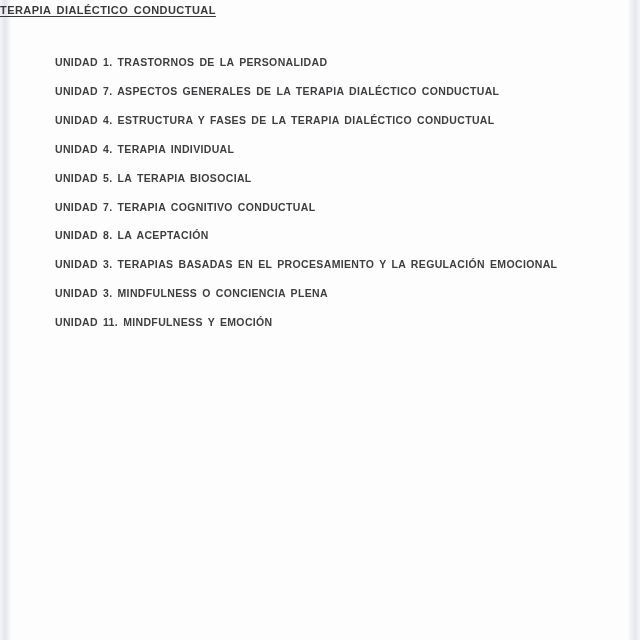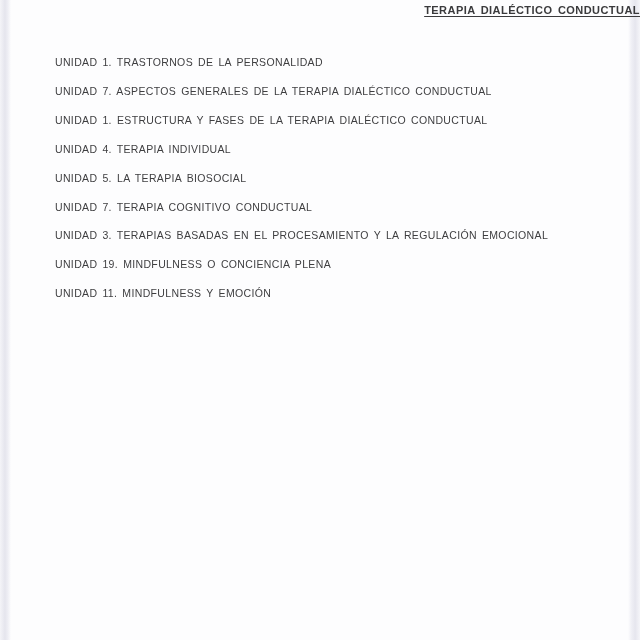--- a/index.html
+++ b/index.html
@@ -25,34 +25,35 @@
     position: absolute;
     right: 0; top: 0; bottom: 0;
     width: 12px;
     background: linear-gradient(to left, #f5f5f9 0%, #e6e6ee 40%, #efeff5 70%, #fdfdfe 100%);
   }
   .doc-title {
     position: absolute;
     top: 4px;
     left: 0;
     width: 100%;
-    text-align: right;
+    text-align: left;
     font-size: 11px;
     font-weight: bold;
     letter-spacing: 0.45px;
     word-spacing: 2px;
     color: #3a3a3c;
     text-decoration: underline;
     text-underline-offset: 2px;
   }
   .units {
     position: absolute;
     left: 55px;
     top: 48px;
     right: 3px;
+    font-weight: bold;
   }
   .unit-item {
     font-size: 10.5px;
     line-height: 28.9px;
     letter-spacing: 0.35px;
     word-spacing: 1.8px;
     color: #3e3e40;
     white-space: nowrap;
   }
 </style>
@@ -61,21 +62,22 @@
 
 <div class="page">
   <div class="edge-left"></div>
   <div class="edge-right"></div>
 
   <div class="doc-title">TERAPIA DIALÉCTICO CONDUCTUAL</div>
 
   <div class="units">
     <div class="unit-item">UNIDAD 1. TRASTORNOS DE LA PERSONALIDAD</div>
     <div class="unit-item">UNIDAD 7. ASPECTOS GENERALES DE LA TERAPIA DIALÉCTICO CONDUCTUAL</div>
-    <div class="unit-item">UNIDAD 1. ESTRUCTURA Y FASES DE LA TERAPIA DIALÉCTICO CONDUCTUAL</div>
+    <div class="unit-item">UNIDAD 4. ESTRUCTURA Y FASES DE LA TERAPIA DIALÉCTICO CONDUCTUAL</div>
     <div class="unit-item">UNIDAD 4. TERAPIA INDIVIDUAL</div>
     <div class="unit-item">UNIDAD 5. LA TERAPIA BIOSOCIAL</div>
     <div class="unit-item">UNIDAD 7. TERAPIA COGNITIVO CONDUCTUAL</div>
+    <div class="unit-item">UNIDAD 8. LA ACEPTACIÓN</div>
     <div class="unit-item">UNIDAD 3. TERAPIAS BASADAS EN EL PROCESAMIENTO Y LA REGULACIÓN EMOCIONAL</div>
-    <div class="unit-item">UNIDAD 19. MINDFULNESS O CONCIENCIA PLENA</div>
+    <div class="unit-item">UNIDAD 3. MINDFULNESS O CONCIENCIA PLENA</div>
     <div class="unit-item">UNIDAD 11. MINDFULNESS Y EMOCIÓN</div>
   </div>
 </div>
 
 </body></html>

